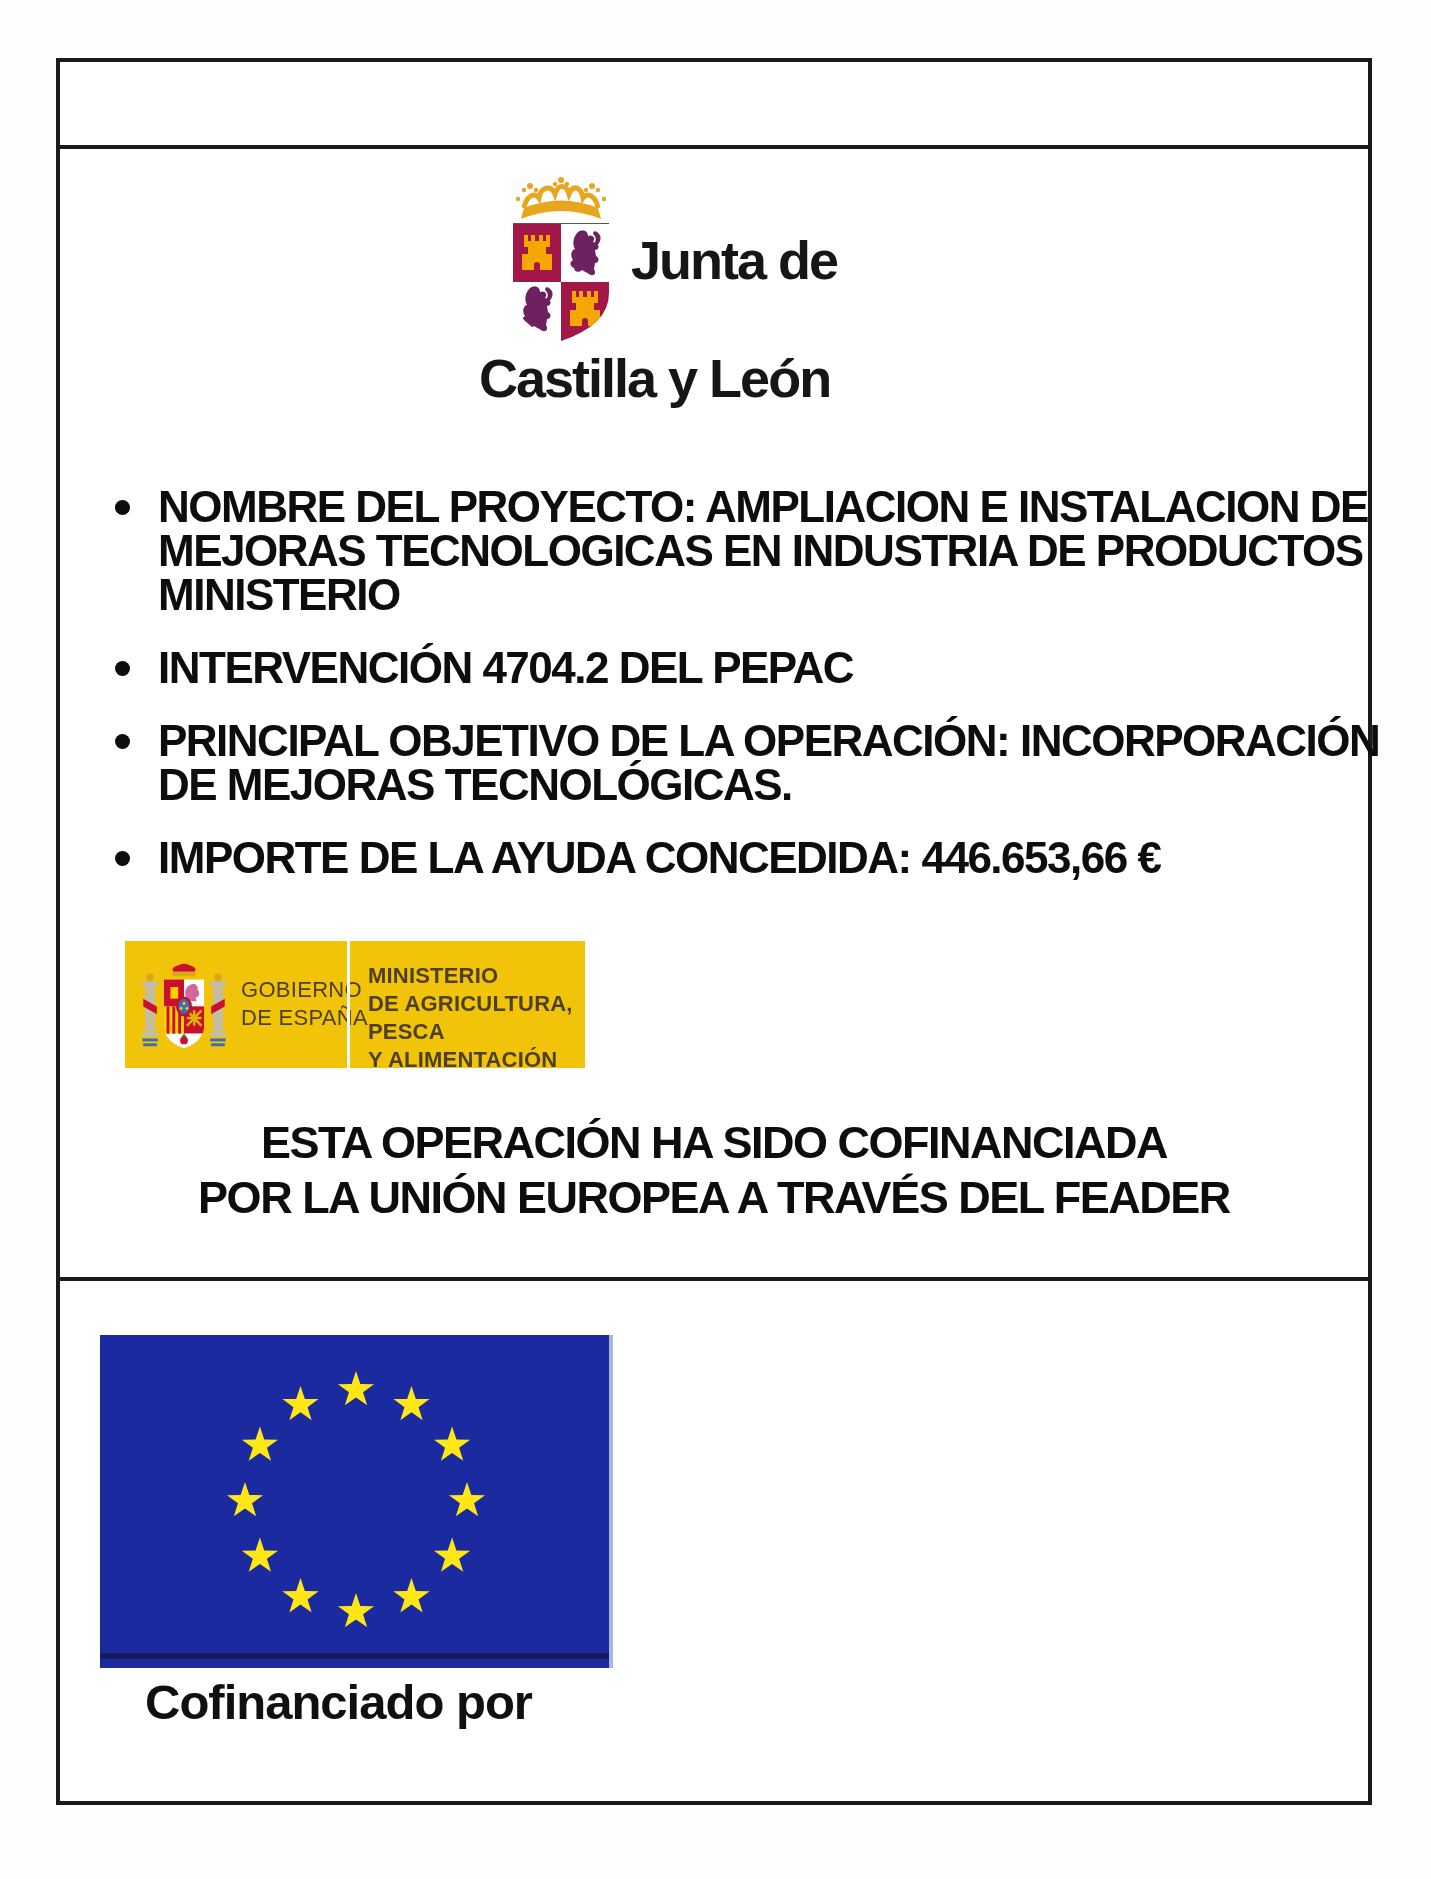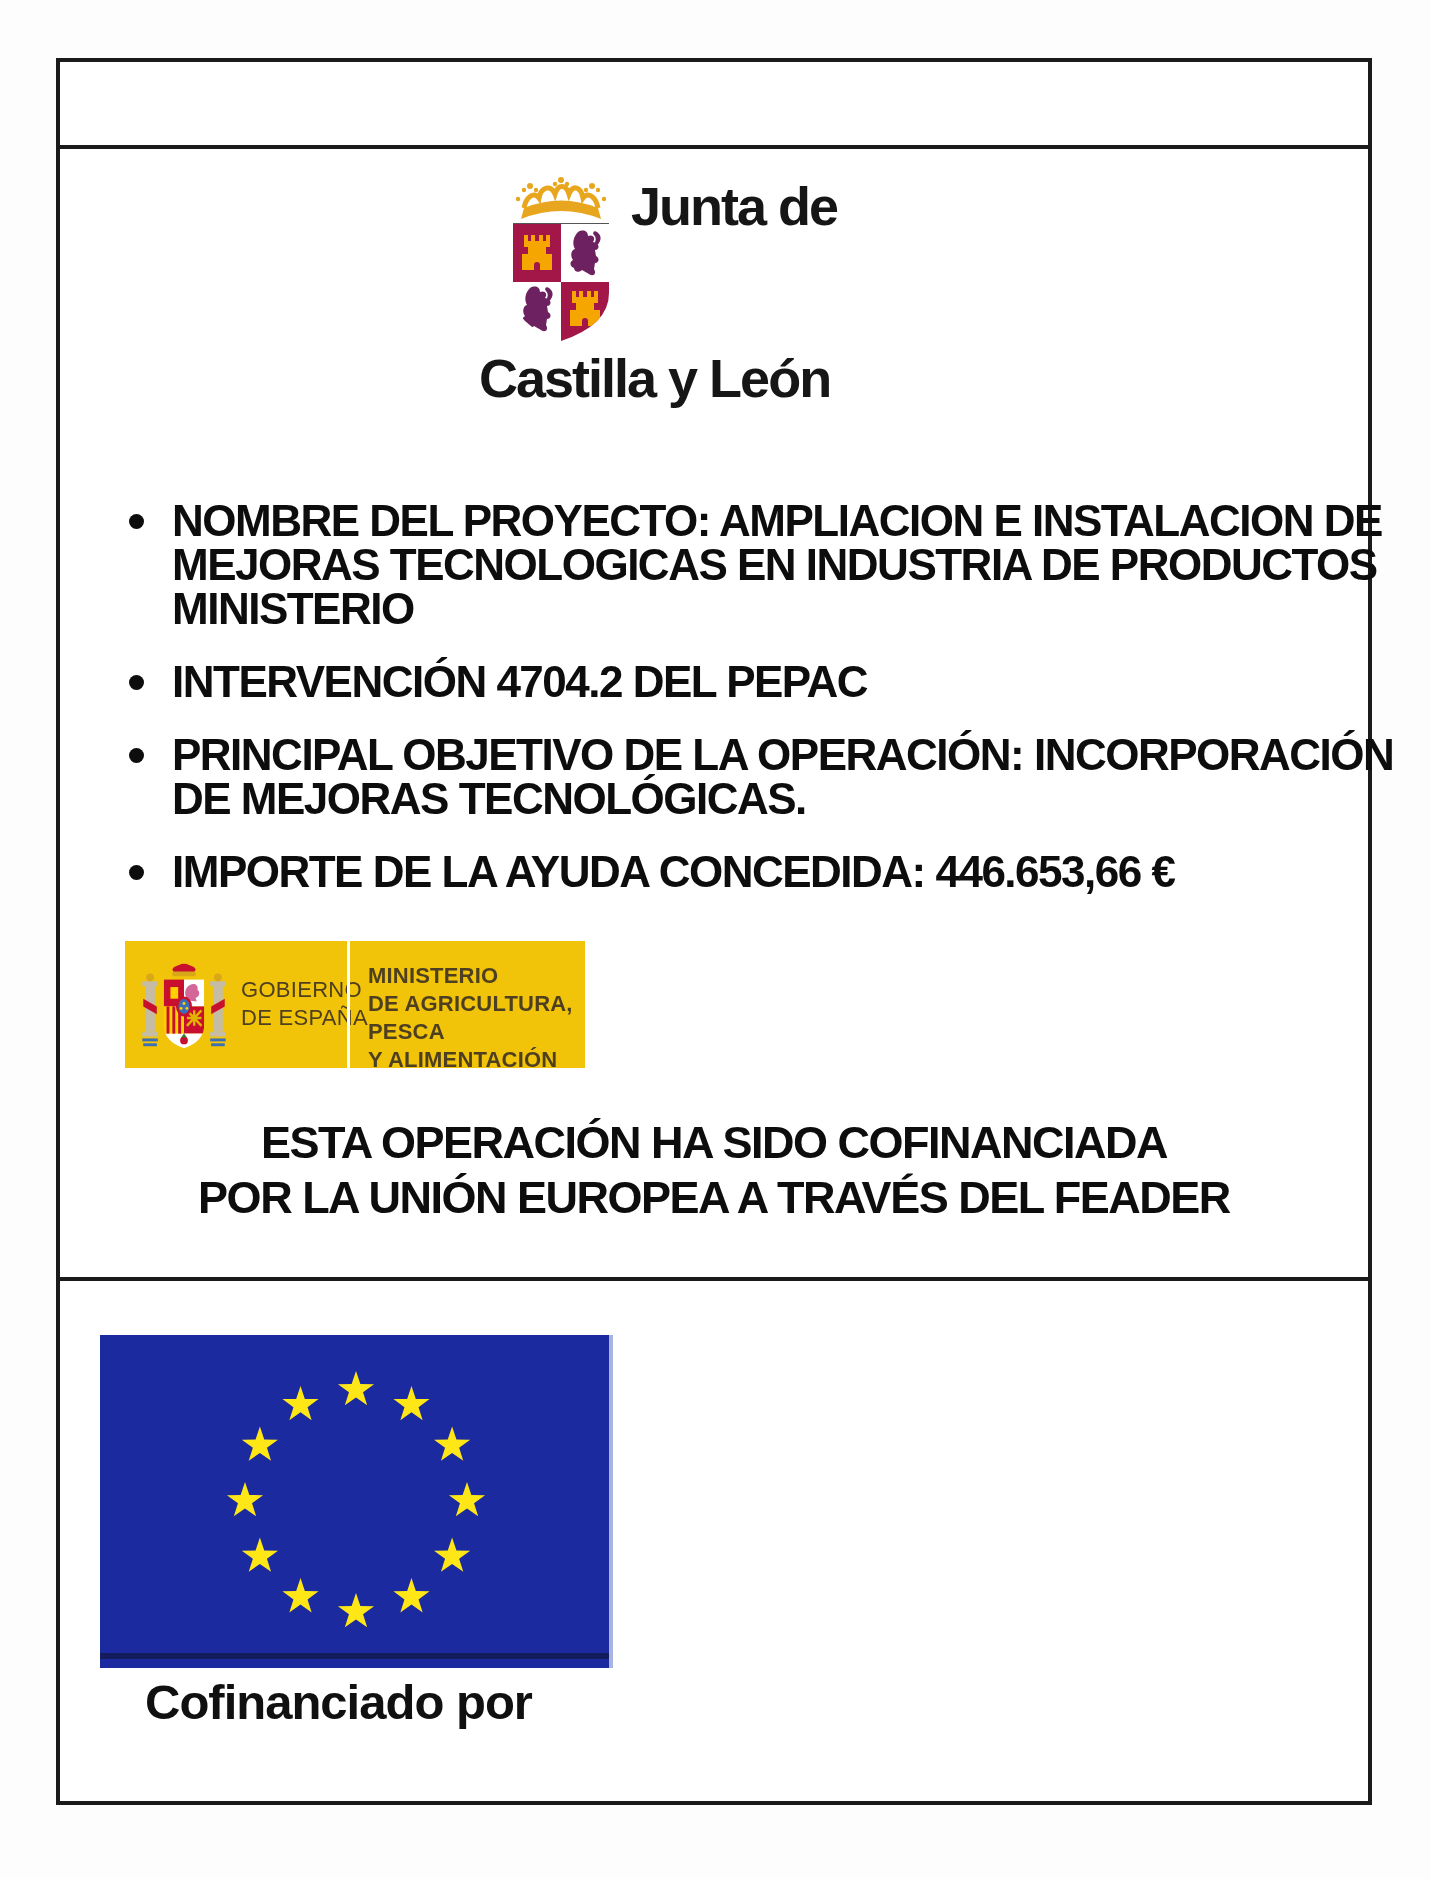--- a/index.html
+++ b/index.html
@@ -7,29 +7,29 @@
   .canvas { position:relative; width:1431px; height:1879px; background:#fdfdfd; overflow:hidden; }
 
   .outer-box { position:absolute; left:56px; top:58px; width:1316px; height:1747px;
                border:4px solid #1b1b1b; box-sizing:border-box; background:#ffffff; }
   .row-header { height:83px; border-bottom:4px solid #1b1b1b; }
   .row-main   { position:relative; height:1128px; }
   .row-eu     { position:relative; height:520px; border-top:4px solid #1b1b1b; }
 
   
   .jcl-logo { position:absolute; top:26px; left:50%; transform:translateX(-50%); width:470px; }
-  .jcl-top { display:flex; align-items:flex-start; padding-left:30px; }
+  .jcl-top { display:flex; align-items:center; padding-left:30px; }
   .jcl-emblem svg { display:block; }
   .jcl-junta { font-size:54px; font-weight:bold; letter-spacing:-2px; color:#161616;
                margin-left:18px; margin-bottom:-2px; white-space:nowrap; }
   .jcl-castilla { font-size:54px; font-weight:bold; letter-spacing:-2px; color:#161616;
                   margin-top:4px; white-space:nowrap; }
 
   
-  .bullet-list { position:absolute; top:336px; left:52px; margin:14px; padding:0; list-style:none; }
+  .bullet-list { position:absolute; top:336px; left:52px; margin:0; padding:0; list-style:none; }
   .bullet-item { position:relative; padding-left:46px; font-size:44px; font-weight:bold;
                  line-height:44px; letter-spacing:-1.5px; color:#0d0d0d; white-space:nowrap; }
   .bullet-item + .bullet-item { margin-top:29px; }
   .bullet-item::before { content:""; position:absolute; left:3px; top:15px; width:15px; height:15px;
                          border-radius:50%; background:#0d0d0d; }
 
   
   .banner { position:absolute; left:65px; top:792px; width:460px; height:127px; background:#F1C40A; }
   .banner-coa { position:absolute; left:15px; top:15px; }
   .banner-gov { position:absolute; left:116px; top:35px; font-size:22px; font-weight:normal;

